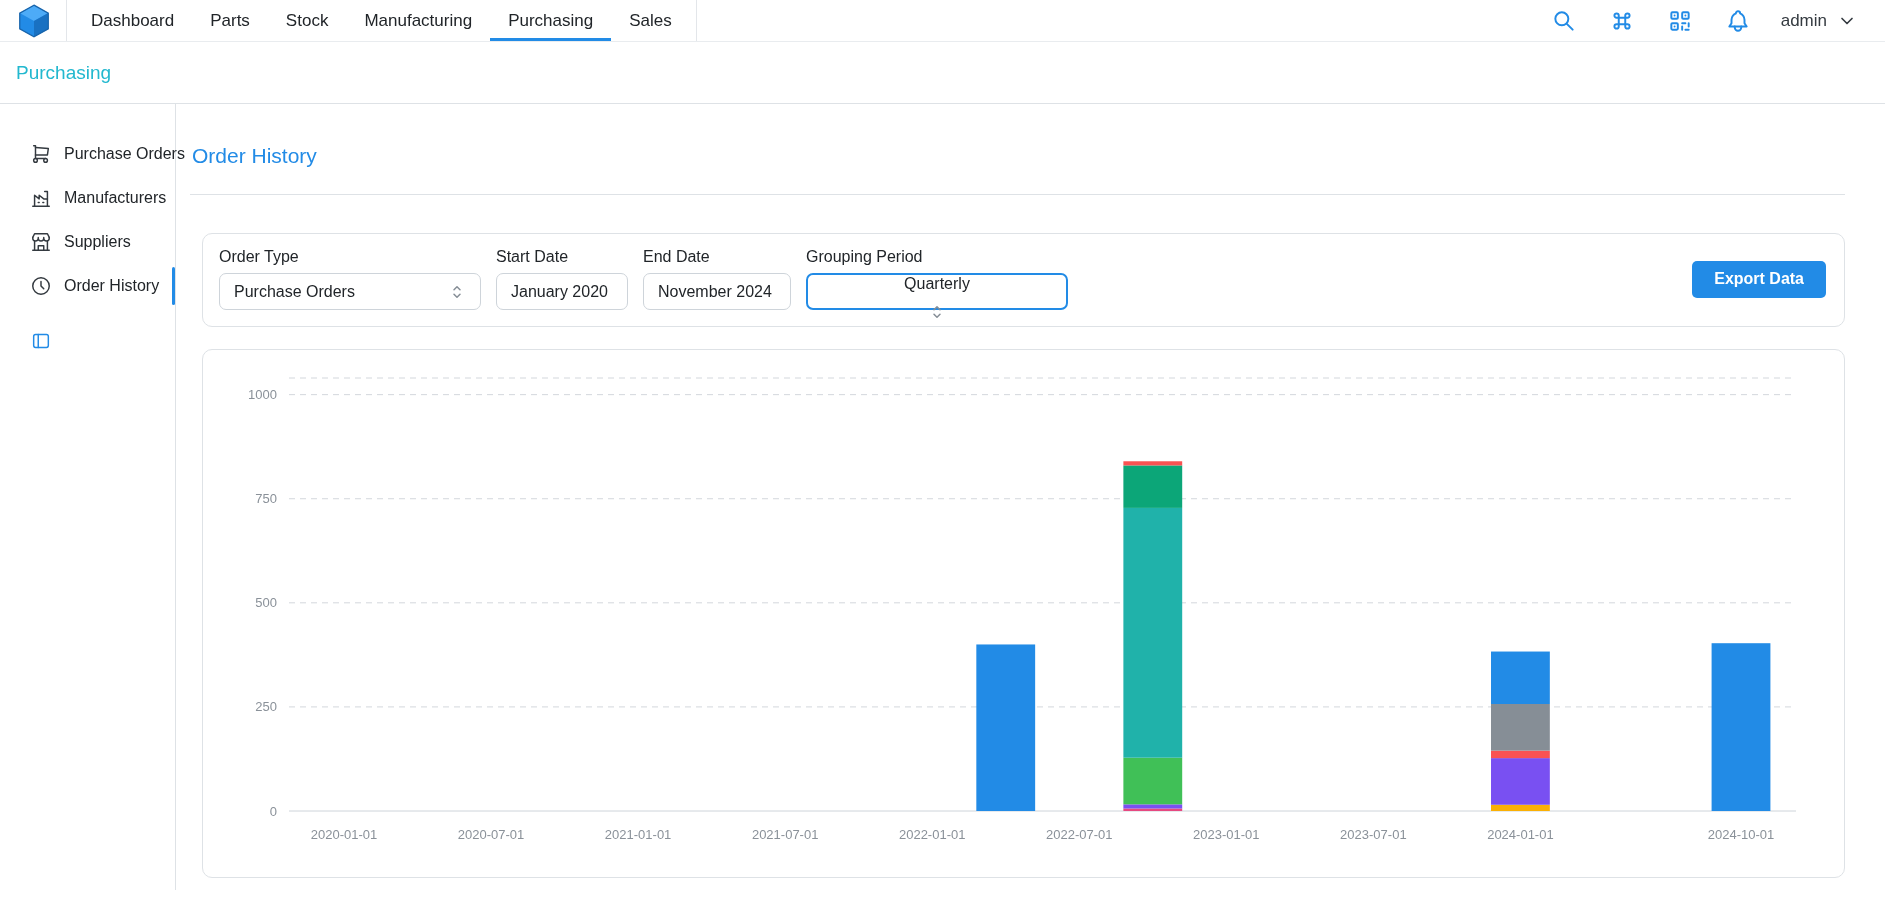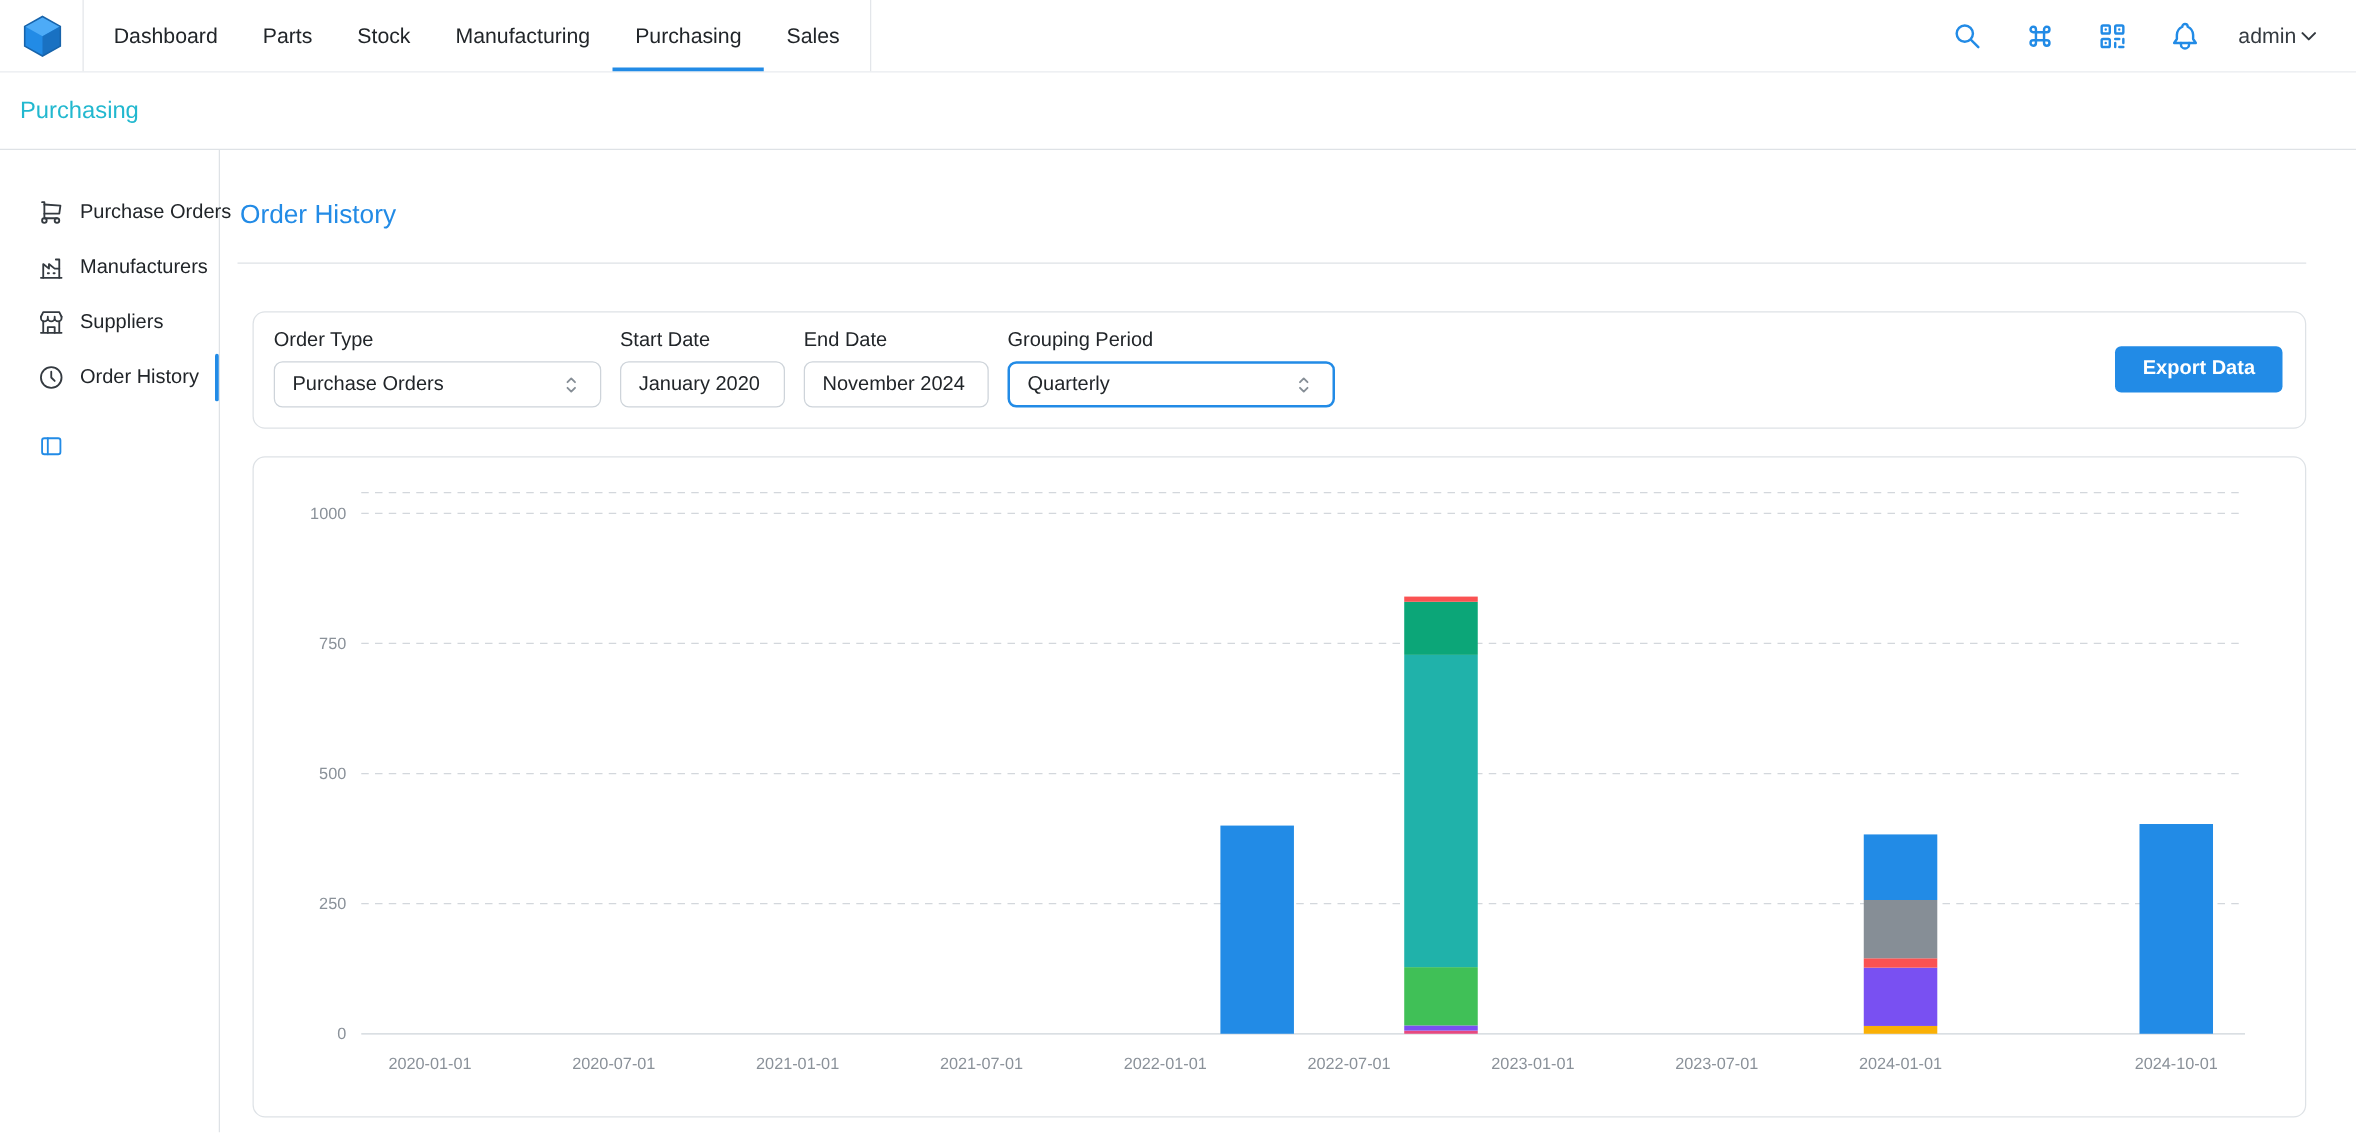--- a/index.html
+++ b/index.html
@@ -2,29 +2,29 @@
 <html style="--accent: #228be6; --breadcrumb: #22b8cf; --border: #dee2e6;"><head>
 <meta charset="utf-8">
 <style>
   * { box-sizing: border-box; margin: 0; padding: 0; }
   html, body { width: 1885px; height: 906px; overflow: hidden; background: #fff; }
   body { font-family: "Liberation Sans", sans-serif; color: #212529; }
 
   :root { --accent: #228be6; --breadcrumb: #22b8cf; --border: #dee2e6; }
 
   
-  .navbar { height: 58px; display: flex; align-items: center; padding: 0 28px 0 14px; border-bottom: 1px solid #e9ecef; background: #fff; }
+  .navbar { height: 42px; display: flex; align-items: center; padding: 0 28px 0 14px; border-bottom: 1px solid #e9ecef; background: #fff; }
   .logo { width: 40px; height: 40px; margin-right: 12px; cursor: pointer; display:flex; align-items:center; justify-content:center; }
   .tabs { display: flex; align-items: stretch; height: 100%; border-left: 1px solid #e3e6ea; border-right: 1px solid #e3e6ea; padding: 0 6px; }
   .tab { display: flex; align-items: center; padding: 0 18px; font-size: 17px; color: #212529; cursor: pointer; border-bottom: 3px solid transparent; border-top: 3px solid transparent; white-space: nowrap; }
   .tab.active { border-bottom-color: var(--accent); }
   .nav-right { margin-left: auto; display: flex; align-items: center; gap: 28px; }
   .icon-btn { width: 30px; height: 30px; display: flex; align-items: center; justify-content: center; color: var(--accent); cursor: pointer; }
   .icon-btn svg { width: 26px; height: 26px; }
-  .user { display: flex; align-items: center; font-size: 17px; color: #343a40; cursor: pointer; }
+  .user { display: flex; align-items: center; gap: 10px; font-size: 17px; color: #343a40; cursor: pointer; }
   .user svg { width: 20px; height: 20px; }
 
   
   .breadcrumb-bar { height: 62px; display: flex; align-items: center; padding: 0 16px; border-bottom: 1px solid var(--border); }
   .breadcrumb { color: var(--breadcrumb); font-size: 19px; cursor: pointer; }
 
   
   .content { display: flex; height: 786px; }
 
   .sidebar { width: 176px; border-right: 1px solid var(--border); padding-top: 28px; flex: none; }
@@ -38,21 +38,21 @@
   .main { flex: 1; min-width: 0; display: flex; flex-direction: column; padding: 40px 40px 0 14px; }
   .page-title { color: var(--accent); font-size: 21px; font-weight: 400; margin-left: 2px; }
   hr.rule { border: none; border-top: 1px solid var(--border); margin-top: 26px; }
 
   
   .filter-card { margin: 38px 0 0 12px; border: 1px solid var(--border); border-radius: 10px; padding: 14px 18px 16px 16px; display: flex; gap: 15px; align-items: center; }
   .field { display: flex; flex-direction: column; gap: 7px; }
   .field label { font-size: 16px; color: #212529; }
   .control { height: 37px; border: 1px solid #ced4da; border-radius: 7px; display: flex; align-items: center; padding: 0 14px; font-size: 16px; color: #212529; background: #fff; cursor: pointer; }
   .control.select { justify-content: space-between; gap: 10px; }
-  .control.focused { border: 2px solid var(--accent); }
+  .control.focused { border: 2px solid var(--accent); flex-direction: column; }
   .control svg { width: 18px; height: 18px; color: #868e96; flex: none; }
   .w-ordertype { width: 262px; }
   .w-start { width: 132px; }
   .w-end { width: 148px; }
   .w-grouping { width: 262px; }
   .export-btn { margin-left: auto; align-self: center; height: 37px; padding: 0 22px; background: var(--accent); color: #ffffff; border: none; border-radius: 5px; font-size: 16px; font-weight: 700; font-family: "Liberation Sans", sans-serif; cursor: pointer; }
 
   
   .chart-card { margin: 22px 0 12px 12px; border: 1px solid var(--border); border-radius: 10px; flex: 1; min-height: 0; display: flex; padding: 14px 16px 8px 8px; }
   .chart-area { flex: 1; min-width: 0; }

